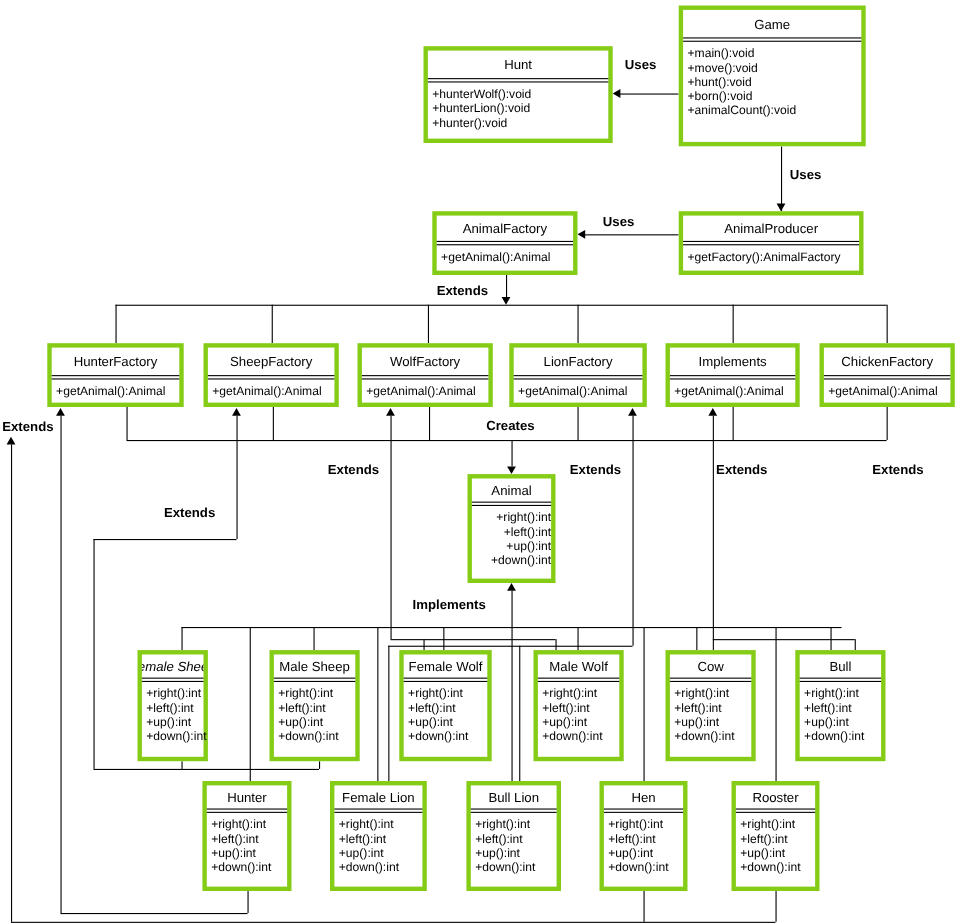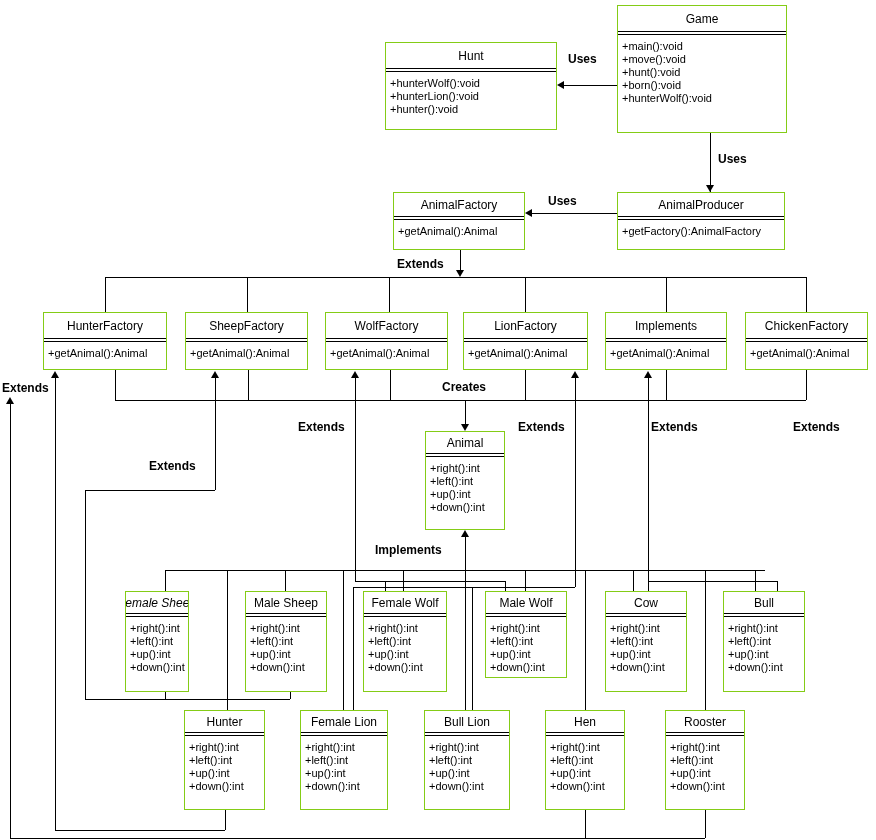--- a/index.html
+++ b/index.html
@@ -1,18 +1,18 @@
 <!DOCTYPE html>
 <html><head>
 <meta charset="utf-8">
 <style>
   html,body{margin:0;padding:0;background:#fff;}
   #canvas{position:relative;width:876px;height:840px;background:#ffffff;overflow:hidden;
           font-family:"Liberation Sans","DejaVu Sans",sans-serif;color:#000;}
-  .uml-box{position:absolute;background:#fff;border:1px solid #84cc16;box-sizing:border-box;}
+  .uml-box{position:absolute;background:#fff;border:4px solid #84cc16;box-sizing:border-box;}
   .uml-title{display:flex;align-items:center;justify-content:center;border-bottom:1px solid #000;
              font-size:12px;box-sizing:border-box;white-space:nowrap;overflow:hidden;}
   .uml-title.italic{font-style:italic;}
   .uml-sep{height:2px;border-bottom:1px solid #000;}
   .uml-methods{padding:5px 0 0 4px;font-size:11px;line-height:13px;white-space:pre;}
   .hline,.vline{position:absolute;background:#000;}
   .hline{height:1px;}
   .vline{width:1px;}
   .arrow{position:absolute;width:0;height:0;}
   .arrow-up{border-left:4px solid transparent;border-right:4px solid transparent;border-bottom:7px solid #000;}
@@ -104,21 +104,21 @@
     <div class="arrow arrow-up" style="left: 571px; top: 371px;"></div>
     <div class="arrow arrow-up" style="left: 644px; top: 371px;"></div>
     <div class="arrow arrow-up" style="left: 6px; top: 397px;"></div>
     <div class="uml-box" style="left: 617px; top: 5px; width: 170px; height: 128px;">
       <div class="uml-title" style="height: 26px;">Game</div>
       <div class="uml-sep"></div>
       <div class="uml-methods">+main():void
 +move():void
 +hunt():void
 +born():void
-+hunterWolf():void</div>
++animalCount():void</div>
     </div>
     <div class="uml-box" style="left: 385px; top: 42px; width: 172px; height: 88px;">
       <div class="uml-title" style="height: 26px;">Hunt</div>
       <div class="uml-sep"></div>
       <div class="uml-methods">+hunterWolf():void
 +hunterLion():void
 +hunter():void</div>
     </div>
     <div class="uml-box" style="left: 393px; top: 192px; width: 132px; height: 58px;">
       <div class="uml-title" style="height: 24px;">AnimalFactory</div>
@@ -153,21 +153,21 @@
     <div class="uml-box" style="left: 605px; top: 312px; width: 122px; height: 58px;">
       <div class="uml-title" style="height: 26px;">Implements</div>
       <div class="uml-sep"></div>
       <div class="uml-methods">+getAnimal():Animal</div>
     </div>
     <div class="uml-box" style="left: 745px; top: 312px; width: 123px; height: 58px;">
       <div class="uml-title" style="height: 26px;">ChickenFactory</div>
       <div class="uml-sep"></div>
       <div class="uml-methods">+getAnimal():Animal</div>
     </div>
-    <div class="uml-box" style="left: 425px; top: 431px; width: 80px; height: 99px;">
+    <div class="uml-box" style="left: 425px; top: 431px; width: 80px; height: 99px; text-align: right;">
       <div class="uml-title" style="height: 22px;">Animal</div>
       <div class="uml-sep"></div>
       <div class="uml-methods">+right():int
 +left():int
 +up():int
 +down():int</div>
     </div>
     <div class="uml-box" style="left: 125px; top: 591px; width: 64px; height: 101px;">
       <div class="uml-title italic" style="height: 22px;">Female Sheep</div>
       <div class="uml-sep"></div>
@@ -185,21 +185,21 @@
 +down():int</div>
     </div>
     <div class="uml-box" style="left: 363px; top: 591px; width: 84px; height: 101px;">
       <div class="uml-title" style="height: 22px;">Female Wolf</div>
       <div class="uml-sep"></div>
       <div class="uml-methods">+right():int
 +left():int
 +up():int
 +down():int</div>
     </div>
-    <div class="uml-box" style="left: 485px; top: 591px; width: 82px; height: 87px;">
+    <div class="uml-box" style="left: 485px; top: 591px; width: 82px; height: 101px;">
       <div class="uml-title" style="height: 22px;">Male Wolf</div>
       <div class="uml-sep"></div>
       <div class="uml-methods">+right():int
 +left():int
 +up():int
 +down():int</div>
     </div>
     <div class="uml-box" style="left: 605px; top: 591px; width: 82px; height: 101px;">
       <div class="uml-title" style="height: 22px;">Cow</div>
       <div class="uml-sep"></div>

